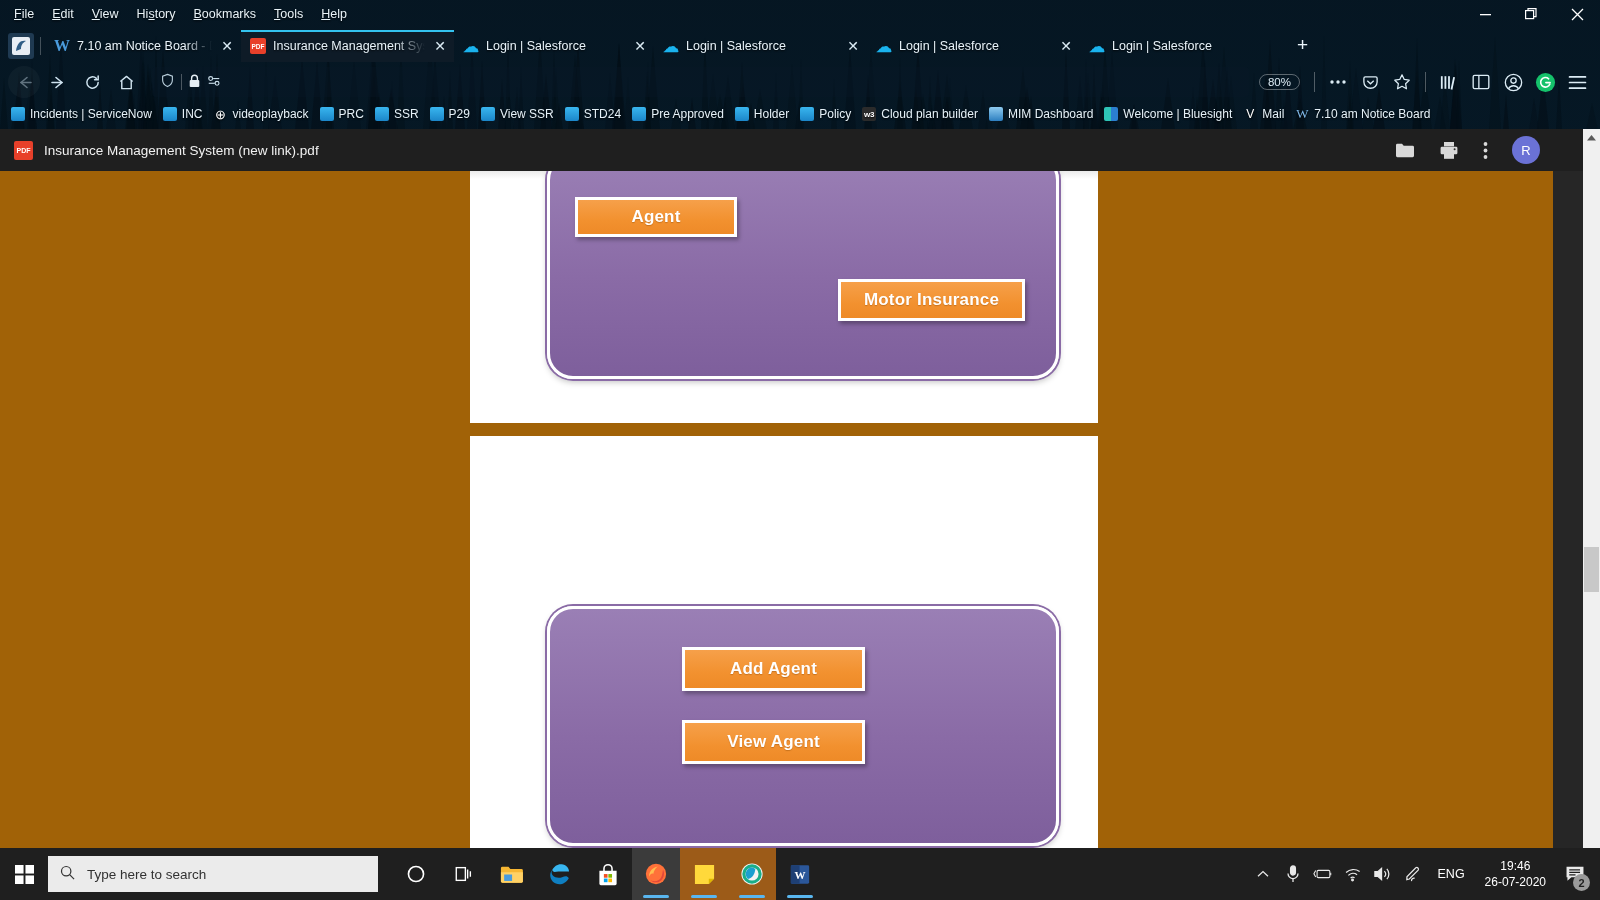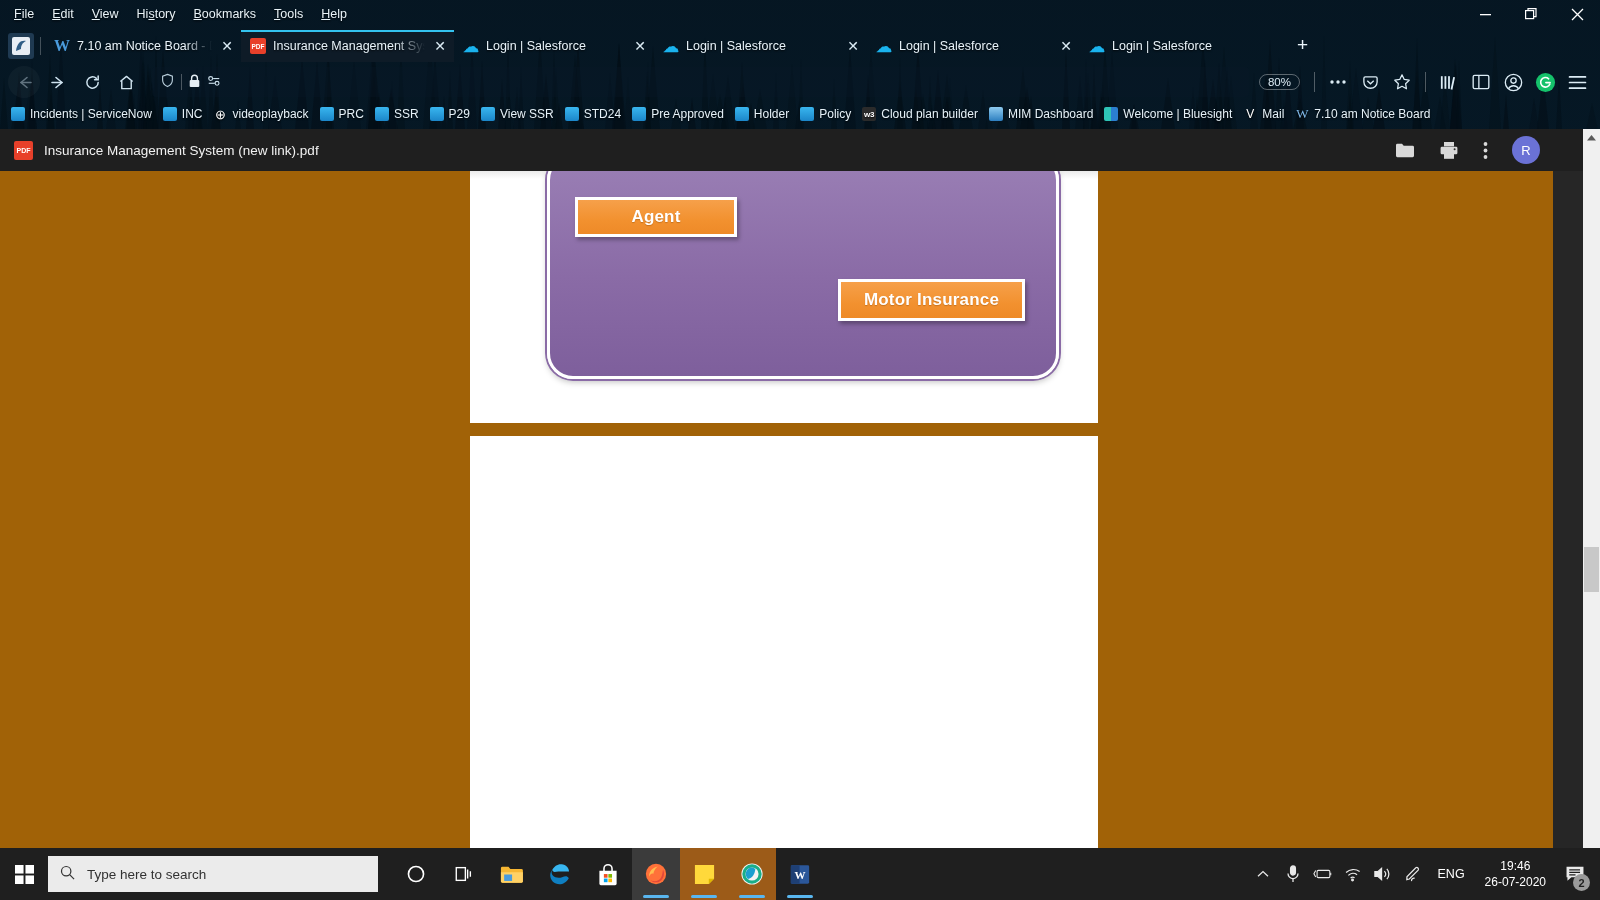--- a/index.html
+++ b/index.html
@@ -599,20 +599,24 @@
 
     <div class="page" id="page-a">
       <div class="page-fade"></div>
       <div class="purple-box" style="left:77px; top:25px; width:512px; height:225px;">
         <div class="orange-btn" style="left:25px; top:40px; width:162px; height:40px;">Agent</div>
         <div class="orange-btn" style="left:288px; top:122px; width:187px; height:42px;">Motor Insurance</div>
       </div>
     </div>
 
     <div class="page" id="page-b">
+      <div class="purple-box" style="left:77px; top:170px; width:512px; height:240px;">
+        <div class="orange-btn" style="left:132px; top:38px; width:183px; height:44px;">Add Agent</div>
+        <div class="orange-btn" style="left:132px; top:111px; width:183px; height:44px;">View Agent</div>
+      </div>
     </div>
 
   </div>
 
   <div class="pdf-topbar">
     <div class="pdf-title">
       <span class="pdfbadge">PDF</span>
       <span>Insurance Management System (new link).pdf</span>
     </div>
     <div class="pdf-actions">

